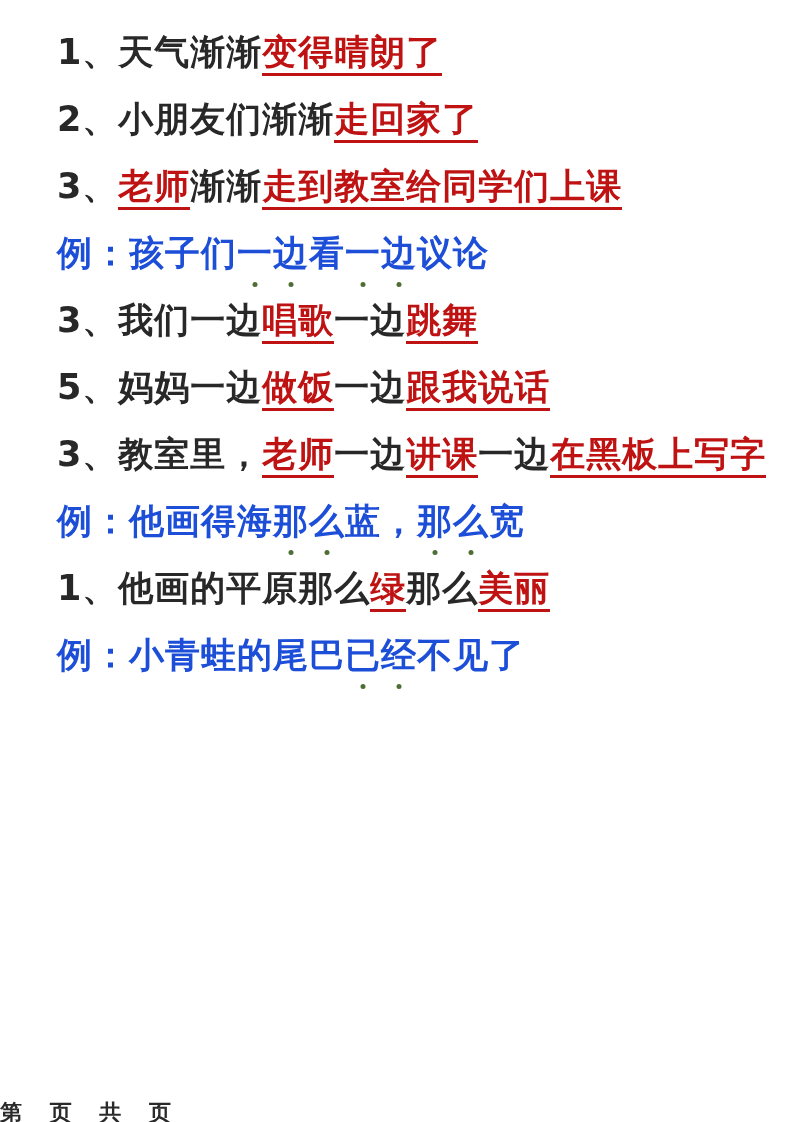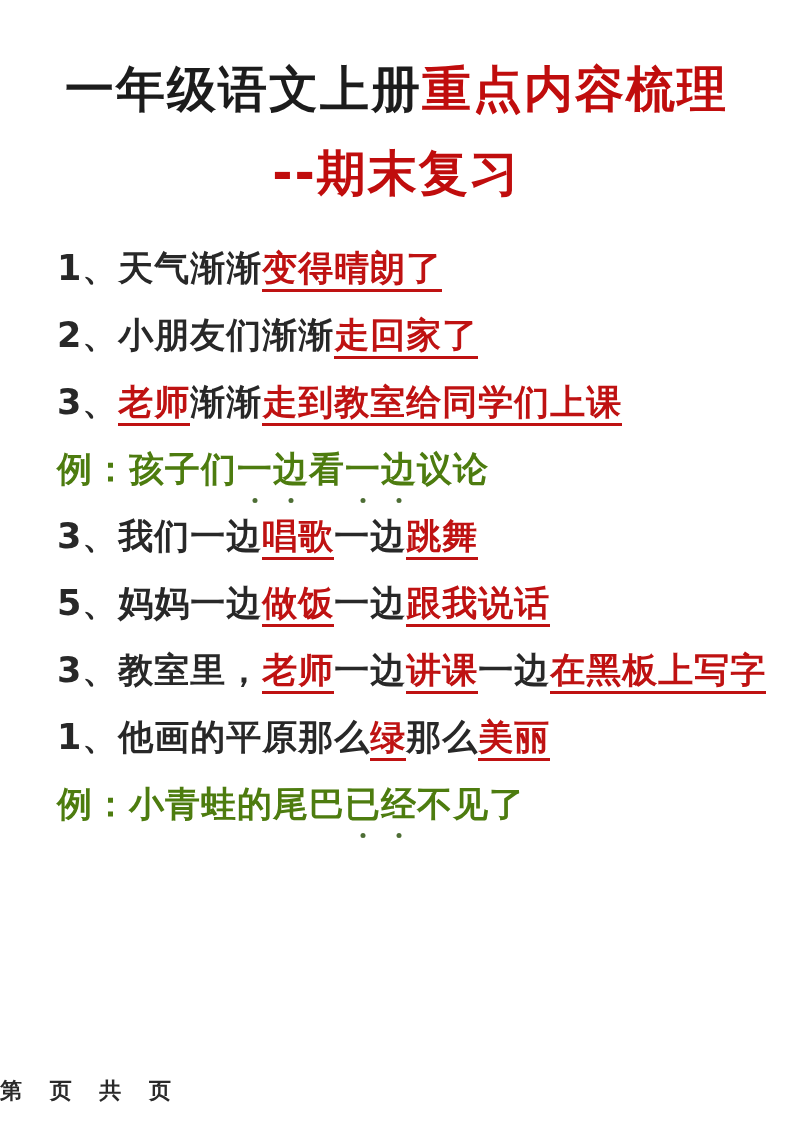--- a/index.html
+++ b/index.html
@@ -43,21 +43,21 @@
     letter-spacing: 1px;
   }
   .seg { display: inline-block; }
   .seg-black { color: #282828; }
   .seg-red {
     color: #bf1212;
     border-bottom: 3px solid #bf1212;
     padding-bottom: 1px;
     line-height: 1.1;
   }
-  .seg-green, .seg-green-dots { color: #4d7c0f; }
+  .seg-green, .seg-green-dots { color: #1d4ed8; }
   .dotchar {
     position: relative;
     display: inline-block;
   }
   .dotchar::after {
     content: '';
     position: absolute;
     left: 50%;
     transform: translateX(-50%);
     bottom: -4px;
@@ -76,36 +76,29 @@
     font-weight: 700;
     color: #2a2a2a;
     letter-spacing: 10px;
   }
 </style>
 </head>
 <body>
 
 <div class="page">
 
-  <div class="title-block">
-    <div class="title-line">
-      <span class="title-black">一年级语文上册</span><span class="title-red">重点内容梳理</span>
-    </div>
-    <div class="title-line">
-      <span class="title-red">--期末复习</span>
-    </div>
-  </div>
 
   <div class="content">
       <div class="line"><span class="seg seg-black">1、天气渐渐</span><span class="seg seg-red">变得晴朗了</span></div>
       <div class="line"><span class="seg seg-black">2、小朋友们渐渐</span><span class="seg seg-red">走回家了</span></div>
       <div class="line"><span class="seg seg-black">3、</span><span class="seg seg-red">老师</span><span class="seg seg-black">渐渐</span><span class="seg seg-red">走到教室给同学们上课</span></div>
       <div class="line example"><span class="seg seg-green">例：孩子们</span><span class="seg seg-green-dots"><span class="dotchar">一</span><span class="dotchar">边</span></span><span class="seg seg-green">看</span><span class="seg seg-green-dots"><span class="dotchar">一</span><span class="dotchar">边</span></span><span class="seg seg-green">议论</span></div>
       <div class="line"><span class="seg seg-black">3、我们一边</span><span class="seg seg-red">唱歌</span><span class="seg seg-black">一边</span><span class="seg seg-red">跳舞</span></div>
       <div class="line"><span class="seg seg-black">5、妈妈一边</span><span class="seg seg-red">做饭</span><span class="seg seg-black">一边</span><span class="seg seg-red">跟我说话</span></div>
       <div class="line"><span class="seg seg-black">3、教室里，</span><span class="seg seg-red">老师</span><span class="seg seg-black">一边</span><span class="seg seg-red">讲课</span><span class="seg seg-black">一边</span><span class="seg seg-red">在黑板上写字</span></div>
+      <div class="line example"><span class="seg seg-green">例：他画得海</span><span class="seg seg-green-dots"><span class="dotchar">那</span><span class="dotchar">么</span></span><span class="seg seg-green">蓝，</span><span class="seg seg-green-dots"><span class="dotchar">那</span><span class="dotchar">么</span></span><span class="seg seg-green">宽</span></div>
       <div class="line"><span class="seg seg-black">1、他画的平原那么</span><span class="seg seg-red">绿</span><span class="seg seg-black">那么</span><span class="seg seg-red">美丽</span></div>
       <div class="line example"><span class="seg seg-green">例：小青蛙的尾巴</span><span class="seg seg-green-dots"><span class="dotchar">已</span><span class="dotchar">经</span></span><span class="seg seg-green">不见了</span></div>
     </div>
 
   <div class="footer">第 页 共  页</div>
 
 </div>
 
 </body></html>

